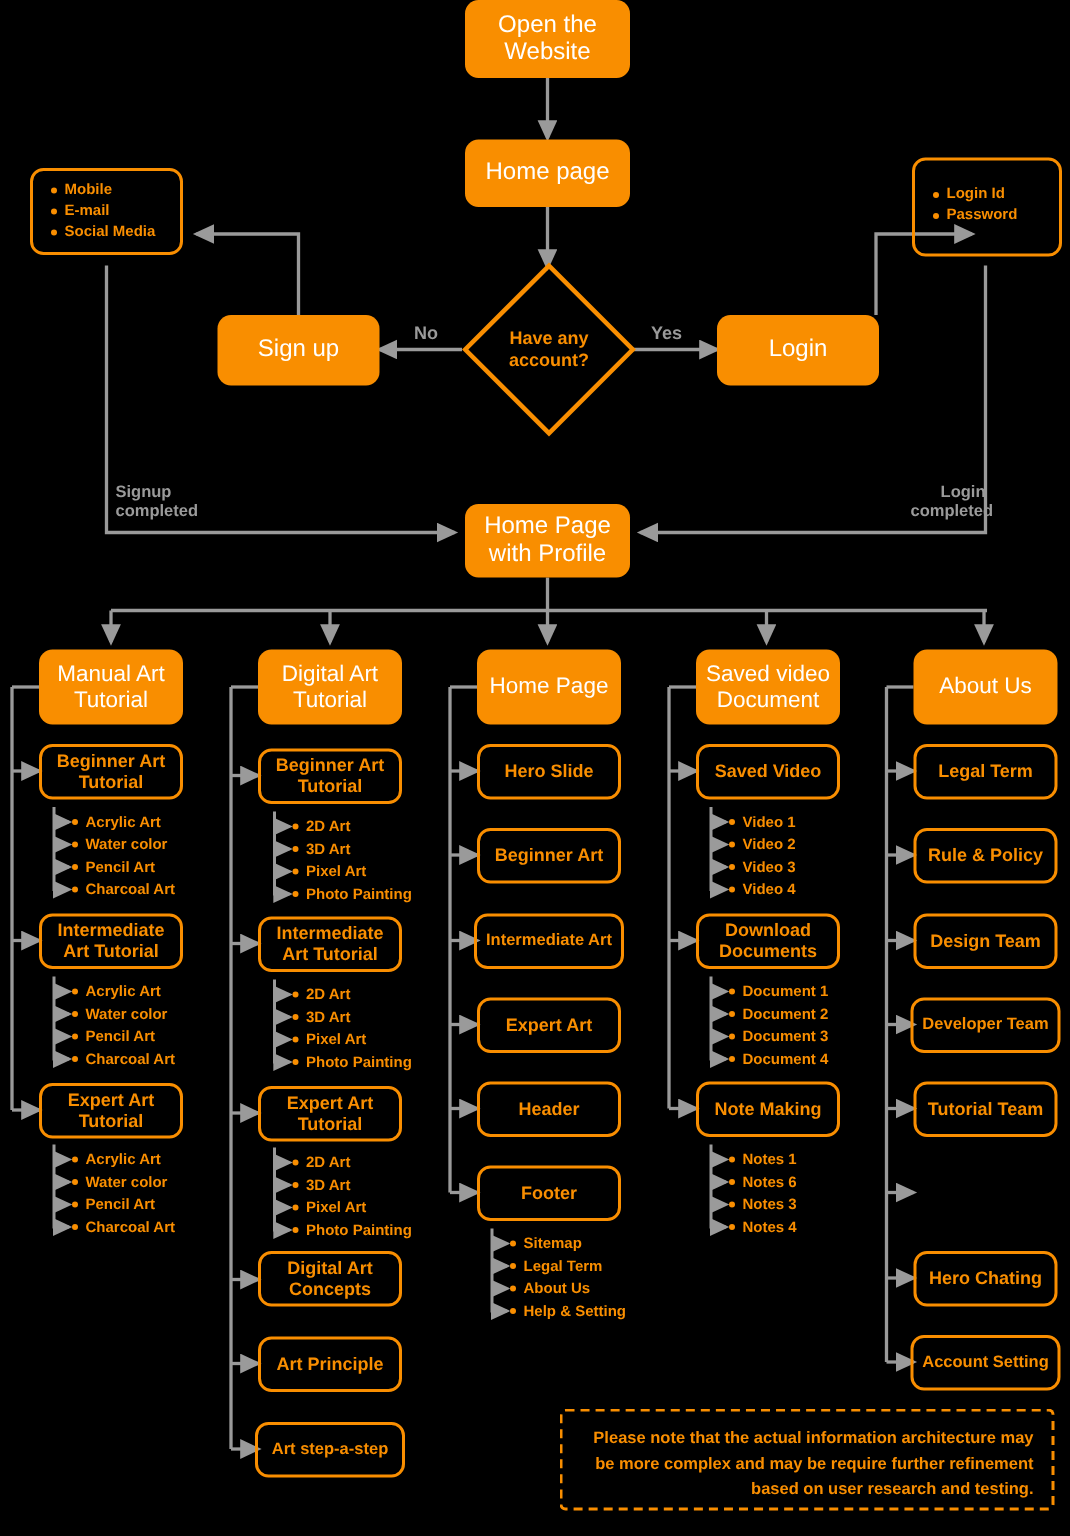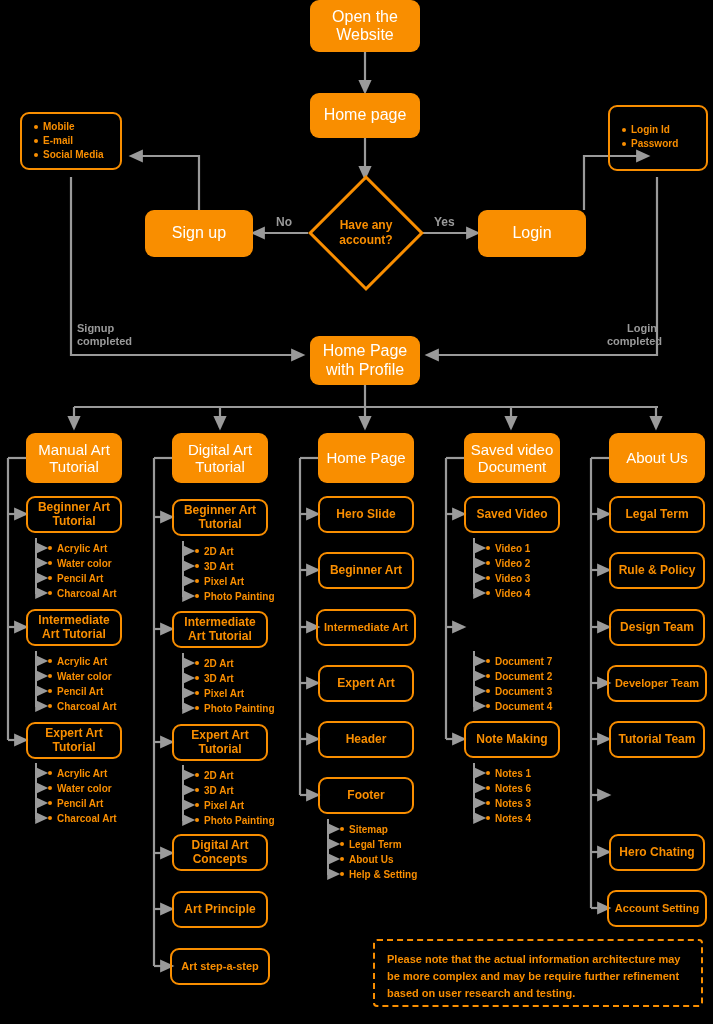--- a/index.html
+++ b/index.html
@@ -27,21 +27,21 @@
   .bullets .b{white-space:nowrap;position:relative;padding-left:9px;}
   .bullets .b:before{content:"";position:absolute;left:0;top:5px;width:4px;height:4px;
                      border-radius:50%;background:#F98E00;}
   .bx{position:absolute;color:#F98E00;font-size:10px;font-weight:bold;line-height:15px;}
   .bx .b{white-space:nowrap;position:relative;padding-left:9px;}
   .bx .b:before{content:"";position:absolute;left:0;top:5px;width:4px;height:4px;
                 border-radius:50%;background:#F98E00;}
 
   
   .note{position:absolute;border:2.5px dashed #F98E00;color:#F98E00;border-radius:4px;
-        font-size:11px;font-weight:bold;line-height:1.55;padding:10px 12px;box-sizing:border-box;}
+        font-size:11px;font-weight:bold;line-height:1.55;padding:10px 12px;box-sizing:border-box;text-align:right;}
 </style>
 </head>
 <body>
 
 <div id="canvas">
 
   <svg class="lines" viewBox="0 0 713 1024">
     <defs>
       <marker id="ah" markerWidth="7" markerHeight="7" refX="5.4" refY="3" orient="auto">
         <polygon points="0 0, 6.5 3, 0 6" fill="#9a9a9a"></polygon>
@@ -299,22 +299,24 @@
     </div>
 
   <div class="node outline" style="left:464px;top:496px;width:96px;height:37px;">Saved Video</div>
   <div class="bx" style="left:486px;top:541px;" id="c3g0">
       <div class="b">Video 1</div>
       <div class="b">Video 2</div>
       <div class="b">Video 3</div>
       <div class="b">Video 4</div>
     </div>
 
+  <div class="node outline" style="left:464px;top:609px;width:96px;height:37px;white-space:pre-line;">Download
+Documents</div>
   <div class="bx" style="left:486px;top:654px;" id="c3g1">
-      <div class="b">Document 7</div>
+      <div class="b">Document 1</div>
       <div class="b">Document 2</div>
       <div class="b">Document 3</div>
       <div class="b">Document 4</div>
     </div>
 
   <div class="node outline" style="left:464px;top:721px;width:96px;height:37px;">Note Making</div>
   <div class="bx" style="left:486px;top:766px;" id="c3g2">
       <div class="b">Notes 1</div>
       <div class="b">Notes 6</div>
       <div class="b">Notes 3</div>

